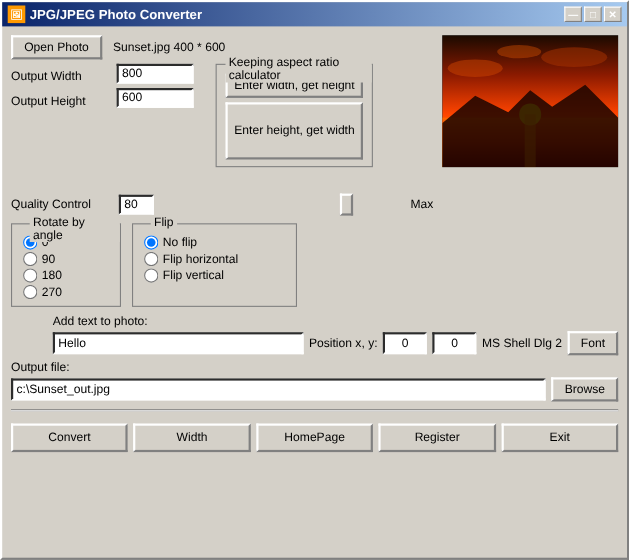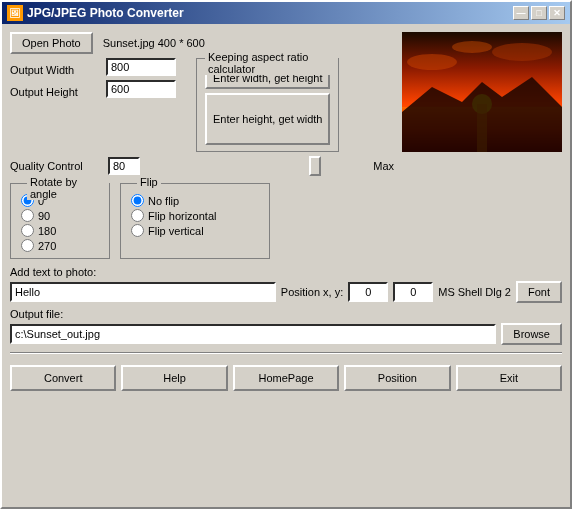--- a/index.html
+++ b/index.html
@@ -157,21 +157,21 @@
       display: flex;
       flex-direction: column;
       gap: 4px;
     }
 
     
     .quality-row {
       display: flex;
       align-items: center;
       gap: 8px;
-      margin-top: 0;
+      margin-top: 20px;
     }
 
     .quality-label {
       width: 90px;
     }
 
     .slider-container {
       flex: 1;
       display: flex;
       align-items: center;
@@ -250,20 +250,21 @@
     .radio-item input[type="radio"] {
       cursor: pointer;
     }
 
     
     .addtext-row {
       display: flex;
       flex-direction: column;
       gap: 3px;
       margin-top: 2px;
+      margin-left: 38px;
     }
 
     .addtext-label {
       font-size: 11px;
     }
 
     .addtext-inputs {
       display: flex;
       align-items: center;
       gap: 5px;
@@ -529,20 +530,20 @@
       <div class="output-inputs">
         <input class="text-input-wide" type="text" value="c:\Sunset_out.jpg" style="flex: 1 1 0%;">
         <button class="btn">Browse</button>
       </div>
     </div>
 
     <div class="separator"></div>
 
     <div class="bottom-buttons">
       <button class="bottom-btn">Convert</button>
-      <button class="bottom-btn">Help</button>
+      <button class="bottom-btn">Width</button>
       <button class="bottom-btn">HomePage</button>
-      <button class="bottom-btn">Position</button>
+      <button class="bottom-btn">Register</button>
       <button class="bottom-btn">Exit</button>
     </div>
 
   </div>
 </div>
 
 </body></html>

